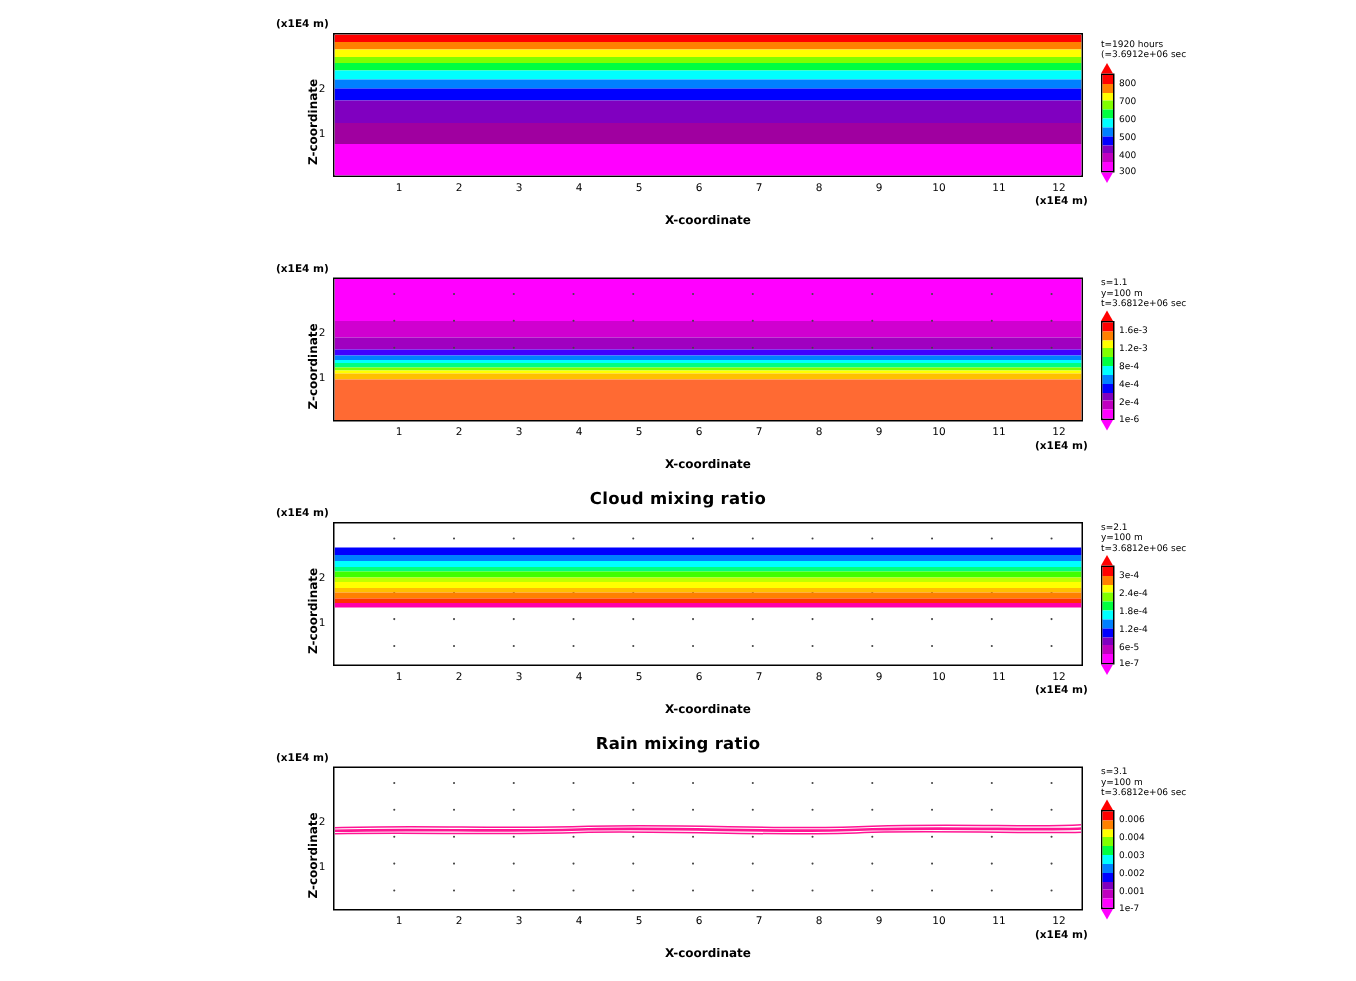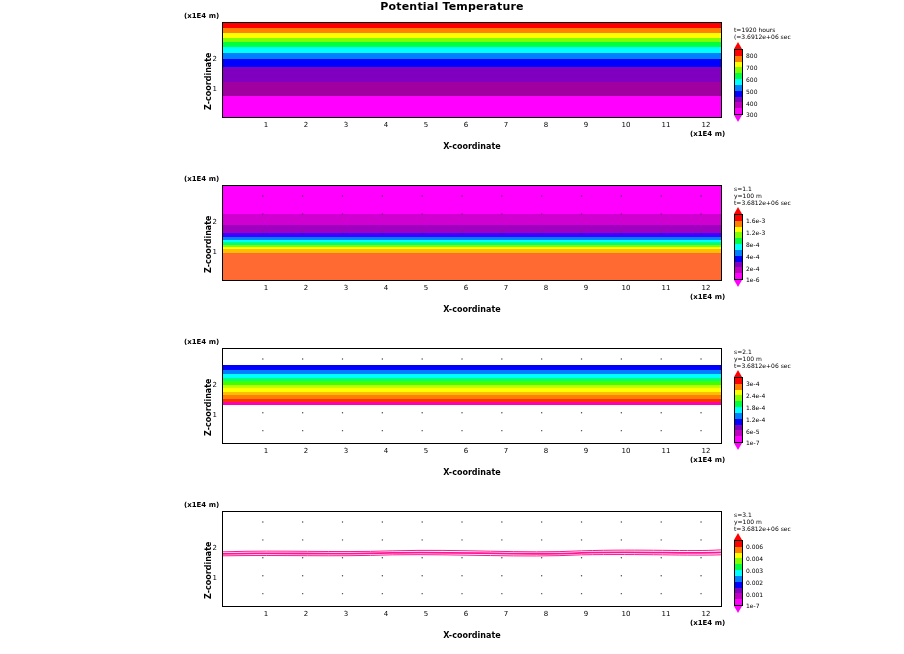--- a/index.html
+++ b/index.html
@@ -50,21 +50,20 @@
     border-left:4.5px solid transparent;border-right:4.5px solid transparent;
   }
   .cbar-lab{
     position:absolute;font-size:6px;color:#000;white-space:nowrap;
   }
 </style>
 </head>
 <body>
 
 <div class="panel" style="top:0;height:160px;">
-  <div class="title" style="top:0px;">Potential Temperature</div>
   <div class="ylab-unit" style="left:184px;top:12px;">(x1E4 m)</div>
   <div class="ytitle" style="left:204px;top:110px;">Z-coordinate</div>
 
   <div class="plotbox" style="left:222px;top:22px;width:500px;height:96px;">
     <div class="band" style="top:0%;height:5.5%;background:#ff0000;"></div>
     <div class="band" style="top:5.5%;height:5%;background:#ff8000;"></div>
     <div class="band" style="top:10.5%;height:5%;background:#ffff00;"></div>
     <div class="band" style="top:15.5%;height:5%;background:#80ff00;"></div>
     <div class="band" style="top:20.5%;height:5%;background:#00ff40;"></div>
     <div class="band" style="top:25.5%;height:6%;background:#00ffff;"></div>
@@ -220,20 +219,21 @@
 
   <div class="cbar-lab" style="left:746px;top:54px;">1.6e-3</div>
   <div class="cbar-lab" style="left:746px;top:66px;">1.2e-3</div>
   <div class="cbar-lab" style="left:746px;top:78px;">8e-4</div>
   <div class="cbar-lab" style="left:746px;top:90px;">4e-4</div>
   <div class="cbar-lab" style="left:746px;top:102px;">2e-4</div>
   <div class="cbar-lab" style="left:746px;top:113px;">1e-6</div>
 </div>
 
 <div class="panel" style="top:326px;height:160px;">
+  <div class="title" style="top:0px;">Cloud mixing ratio</div>
   <div class="ylab-unit" style="left:184px;top:12px;">(x1E4 m)</div>
   <div class="ytitle" style="left:204px;top:110px;">Z-coordinate</div>
 
   <div class="plotbox" style="left:222px;top:22px;width:500px;height:96px;">
     <svg class="gridcanvas" viewBox="0 0 500 96" preserveAspectRatio="none">
       <g fill="#444">
         <circle cx="40" cy="10" r="0.7"></circle>
           <circle cx="80" cy="10" r="0.7"></circle>
           <circle cx="120" cy="10" r="0.7"></circle>
           <circle cx="160" cy="10" r="0.7"></circle>
@@ -349,20 +349,21 @@
 
   <div class="cbar-lab" style="left:746px;top:54px;">3e-4</div>
   <div class="cbar-lab" style="left:746px;top:66px;">2.4e-4</div>
   <div class="cbar-lab" style="left:746px;top:78px;">1.8e-4</div>
   <div class="cbar-lab" style="left:746px;top:90px;">1.2e-4</div>
   <div class="cbar-lab" style="left:746px;top:102px;">6e-5</div>
   <div class="cbar-lab" style="left:746px;top:113px;">1e-7</div>
 </div>
 
 <div class="panel" style="top:489px;height:165px;">
+  <div class="title" style="top:0px;">Rain mixing ratio</div>
   <div class="ylab-unit" style="left:184px;top:12px;">(x1E4 m)</div>
   <div class="ytitle" style="left:204px;top:110px;">Z-coordinate</div>
 
   <div class="plotbox" style="left:222px;top:22px;width:500px;height:96px;">
     <svg class="gridcanvas" viewBox="0 0 500 96" preserveAspectRatio="none">
       <g fill="#444">
         <circle cx="40" cy="10" r="0.7"></circle>
           <circle cx="80" cy="10" r="0.7"></circle>
           <circle cx="120" cy="10" r="0.7"></circle>
           <circle cx="160" cy="10" r="0.7"></circle>

